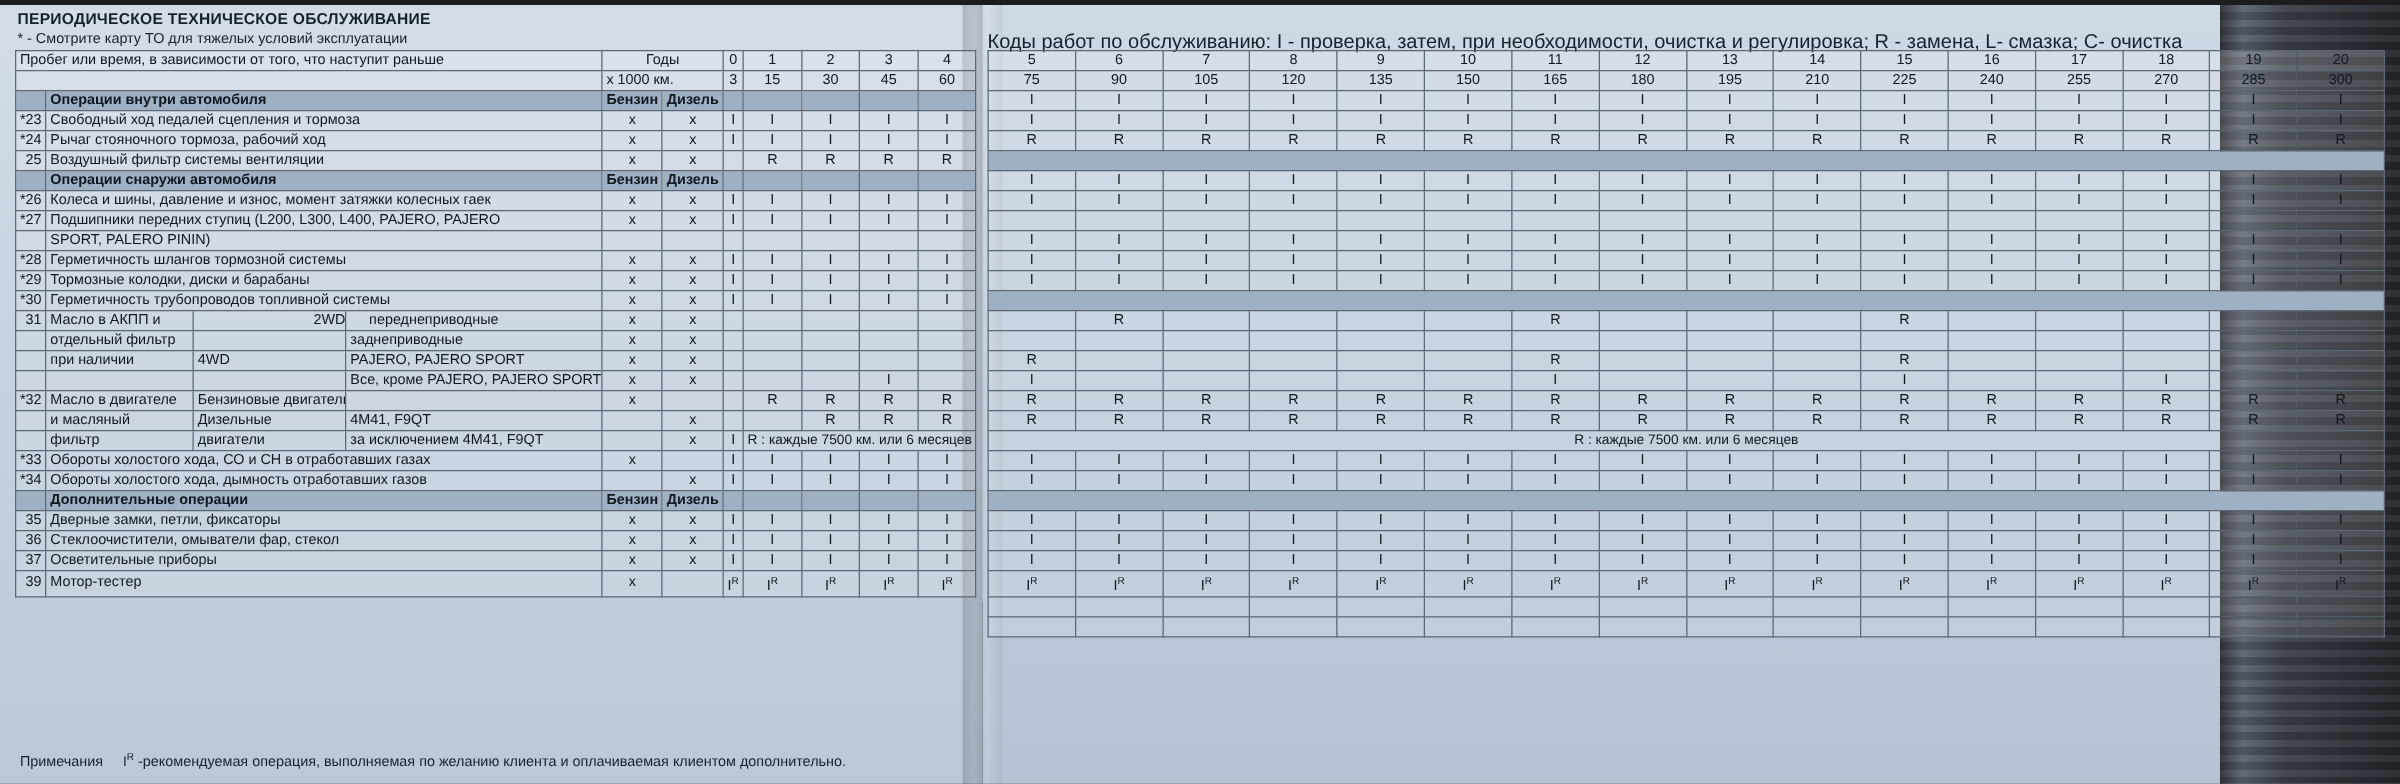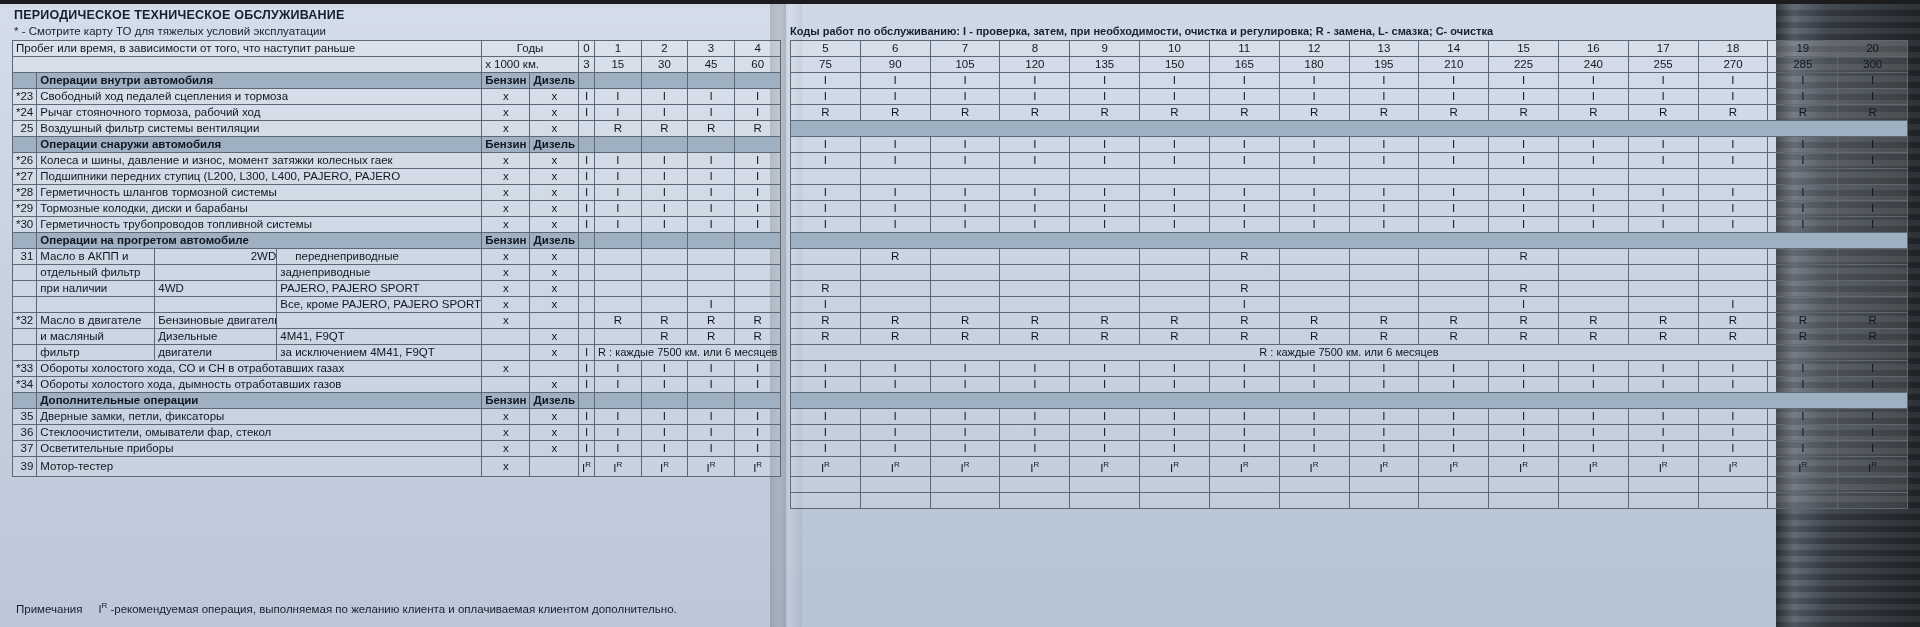--- a/index.html
+++ b/index.html
@@ -43,21 +43,21 @@
   .hdr-title{
     position:absolute;left:14px;top:4px;
     font-size:12.5px;font-weight:bold;color:#16212e;letter-spacing:.2px;
   }
   .hdr-sub{
     position:absolute;left:14px;top:21px;
     font-size:11.5px;color:#16212e;
   }
   .codes-title{
     position:absolute;left:790px;top:21px;width:990px;
-    font-size:11px;font-weight:bold;color:#16212e;
+    font-size:16px;font-weight:normal;color:#16212e;
   }
 
   
   table{border-collapse:collapse;}
   .tbl{
     position:absolute;
     font-size:11.5px;color:#101820;
     border:1px solid #2a3542;
   }
   .tbl td{
@@ -209,20 +209,31 @@
           <td class="col-desc lbl">Подшипники передних ступиц (L200, L300, L400, PAJERO, PAJERO</td>
           <td class="col-fuel">x</td>
           <td class="col-fuel">x</td>
           <td class="col-mk c">I</td>
           <td class="col-mk c">I</td>
           <td class="col-mk c">I</td>
           <td class="col-mk c">I</td>
           <td class="col-mk c">I</td>
         </tr>
         <tr>
+          <td class="col-num"></td>
+          <td class="col-desc lbl">SPORT, PALERO PININ)</td>
+          <td class="col-fuel"></td>
+          <td class="col-fuel"></td>
+          <td class="col-mk c"></td>
+          <td class="col-mk c"></td>
+          <td class="col-mk c"></td>
+          <td class="col-mk c"></td>
+          <td class="col-mk c"></td>
+        </tr>
+        <tr>
           <td class="col-num">*28</td>
           <td class="col-desc lbl">Герметичность шлангов тормозной системы</td>
           <td class="col-fuel">x</td>
           <td class="col-fuel">x</td>
           <td class="col-mk c">I</td>
           <td class="col-mk c">I</td>
           <td class="col-mk c">I</td>
           <td class="col-mk c">I</td>
           <td class="col-mk c">I</td>
         </tr>
@@ -240,31 +251,20 @@
         <tr>
           <td class="col-num">*30</td>
           <td class="col-desc lbl">Герметичность трубопроводов топливной системы</td>
           <td class="col-fuel">x</td>
           <td class="col-fuel">x</td>
           <td class="col-mk c">I</td>
           <td class="col-mk c">I</td>
           <td class="col-mk c">I</td>
           <td class="col-mk c">I</td>
           <td class="col-mk c">I</td>
-        </tr>
-        <tr>
-          <td class="sec" style="width: 24px;"></td>
-          <td class="sec">Операции на прогретом автомобиле</td>
-          <td class="fuel" style="width: 50px;">Бензин</td>
-          <td class="fuel" style="width: 50px;">Дизель</td>
-          <td class="sec"></td>
-          <td class="sec"></td>
-          <td class="sec"></td>
-          <td class="sec"></td>
-          <td class="sec"></td>
         </tr>
         <tr>
           <td class="col-num">31</td>
           <td class="col-desc" style="padding: 0px;">
             <div style="display: flex; height: 15px; line-height: 15px;">
               <span style="width: 114px; padding-left: 3px; overflow: hidden;">Масло в АКПП и</span>
               <span style="width: 118px; padding-left: 3px; border-left: 1px solid rgb(92, 104, 118); overflow: hidden; text-align: right;">2WD</span>
               <span style="flex: 1 1 0%; padding-left: 18px; border-left: 1px solid rgb(92, 104, 118); overflow: hidden;">переднеприводные</span>
             </div>
           </td>

